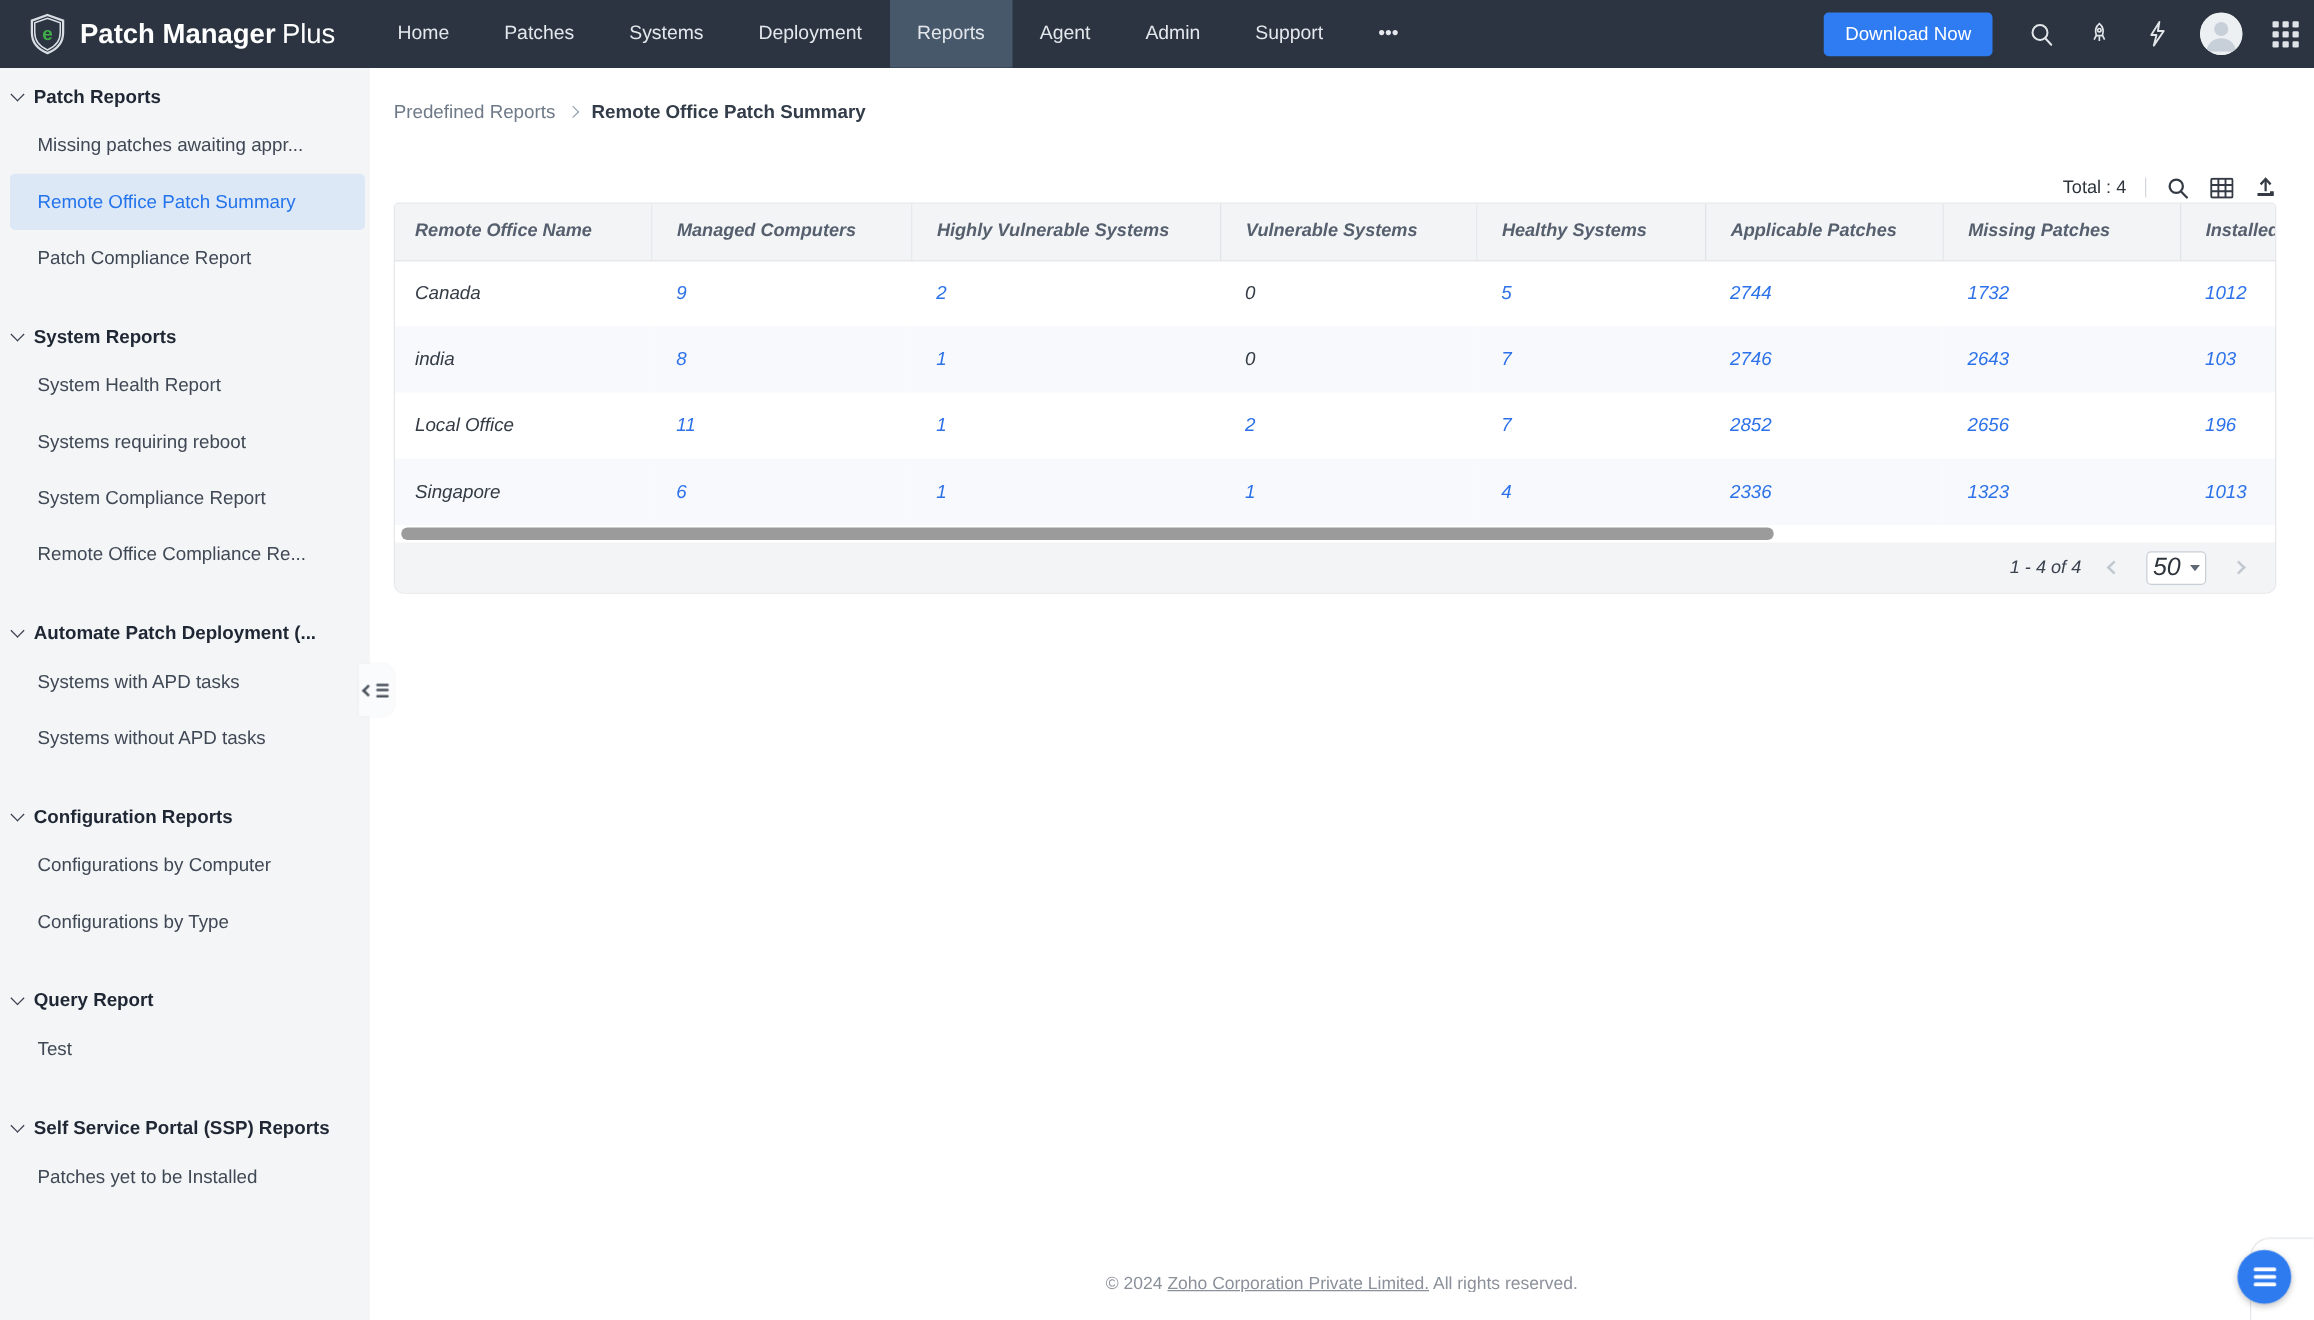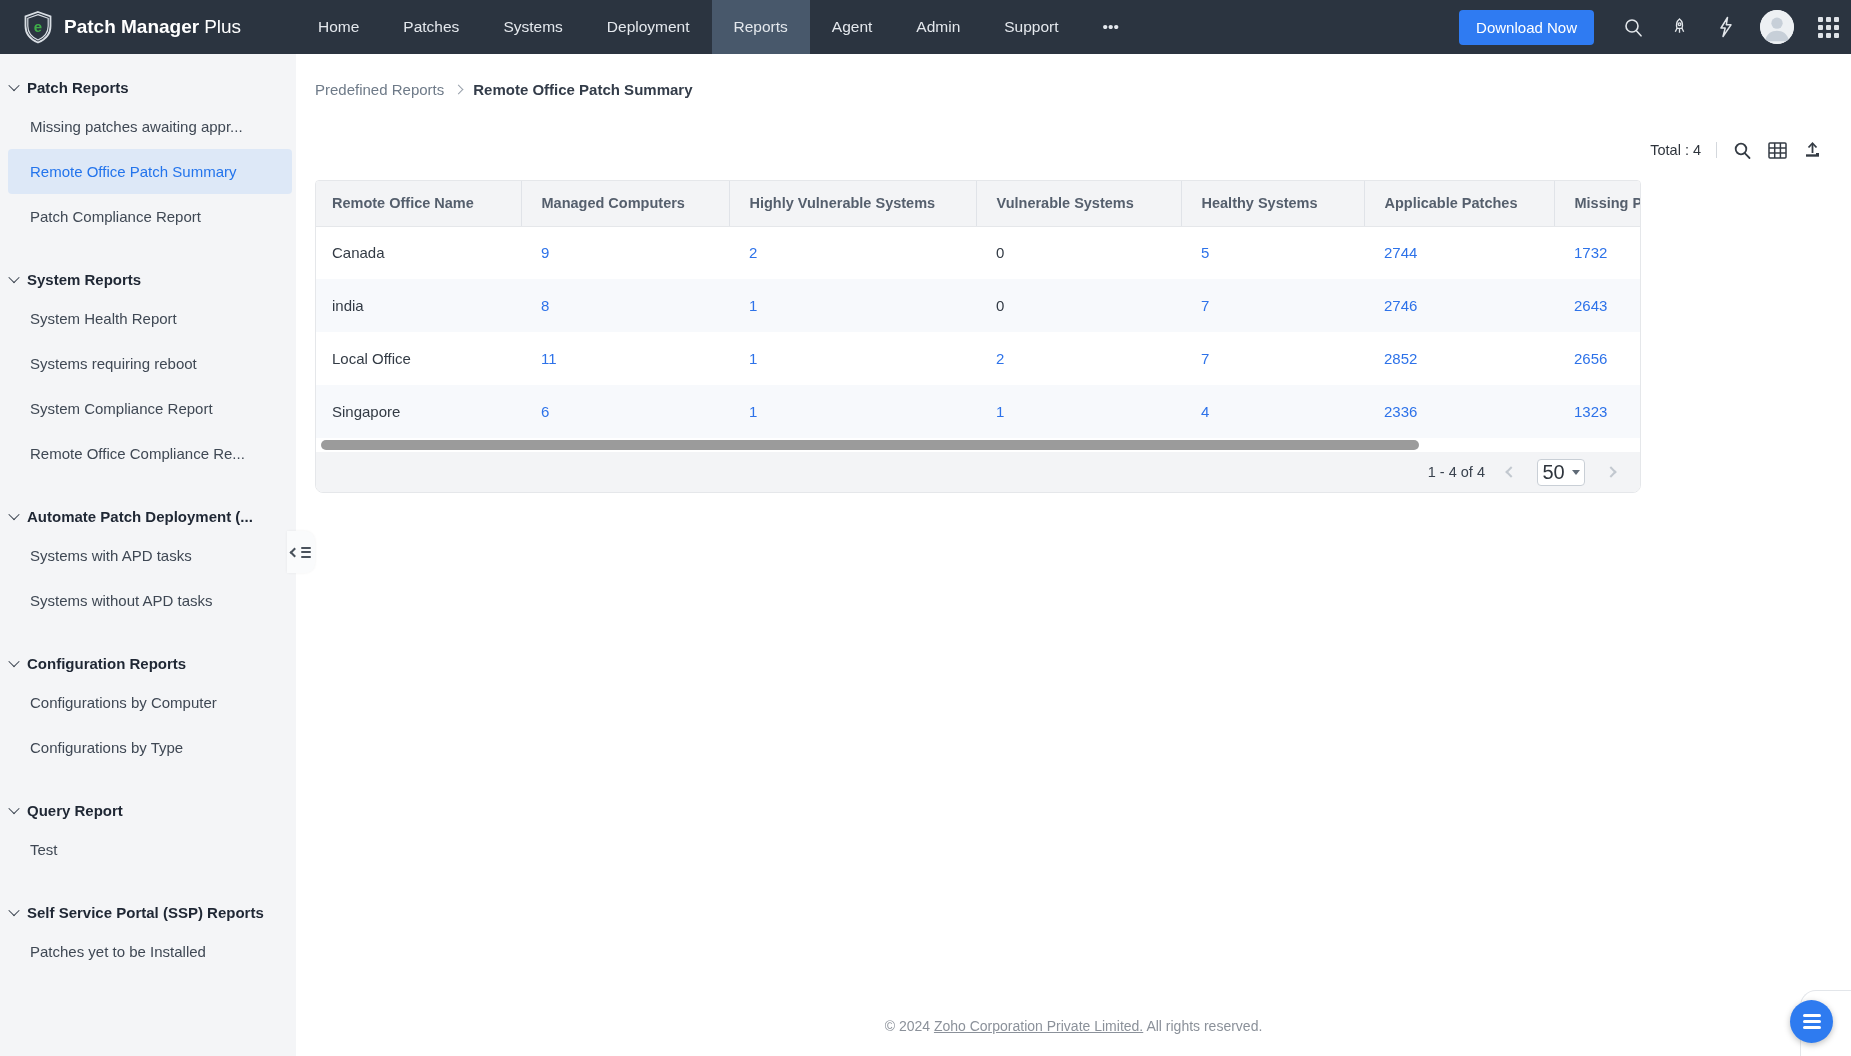--- a/index.html
+++ b/index.html
@@ -3,37 +3,37 @@
 <meta charset="utf-8">
 <style>
   *{box-sizing:border-box;margin:0;padding:0}
   html,body{width:1851px;height:1056px;overflow:hidden;background:#fff;
     font-family:"Liberation Sans","DejaVu Sans",sans-serif;}
 
   
   .topbar{position:fixed;top:0;left:0;right:0;height:54px;background:#2b3440;
     display:flex;align-items:center;z-index:20;color:#e6eaee;}
   .brand{display:flex;align-items:center;gap:10px;width:296px;padding-left:22px;flex:0 0 auto;}
-  .brand-text{font-size:19px;color:#fff;white-space:nowrap;}
+  .brand-text{font-size:22px;color:#fff;white-space:nowrap;}
   .brand-text .b{font-weight:700;}
   .brand-text .l{font-weight:400;margin-left:5px;}
   .nav{display:flex;height:54px;align-items:stretch;}
   .nav-item{display:flex;align-items:center;padding:0 22px;font-size:15.5px;color:#e4e8ed;cursor:pointer;white-space:nowrap;}
   .nav-item.active{background:#48586b;}
   .topbar-right{margin-left:auto;display:flex;align-items:center;gap:24px;padding-right:12px;}
   .dl-btn{background:#2f7bf2;color:#fff;border:none;font-size:15px;font-family:inherit;
     padding:9px 17px;border-radius:4px;cursor:pointer;margin-right:4px;}
   .tb-icon{width:22px;height:22px;display:flex;align-items:center;justify-content:center;cursor:pointer;}
   .avatar{width:34px;height:34px;border-radius:50%;background:#edf0f3;overflow:hidden;cursor:pointer;flex:0 0 auto;}
   .apps-grid{display:grid;grid-template-columns:repeat(3,5px);grid-gap:3px;cursor:pointer;}
   .apps-grid i{width:5px;height:5px;background:#dfe3e8;border-radius:1px;}
 
   
   .sidebar{position:fixed;top:54px;left:0;bottom:0;width:296px;background:#f4f5f7;
-    overflow:hidden;padding-top:16px;z-index:5;}
+    overflow:hidden;padding-top:6px;z-index:5;}
   .side-section + .side-section{margin-top:23px;}
   .side-title{height:34px;display:flex;align-items:center;gap:9px;padding-left:10px;
     font-size:15px;font-weight:700;color:#1f2734;cursor:pointer;white-space:nowrap;overflow:hidden;}
   .chev-down{width:8px;height:8px;border-right:1.6px solid #39424e;border-bottom:1.6px solid #39424e;
     transform:rotate(45deg) translate(-1px,-1px);flex:0 0 auto;}
   .side-item{height:45px;display:flex;align-items:center;margin:0 4px 0 8px;padding-left:22px;
     font-size:15px;color:#3f4854;cursor:pointer;border-radius:4px;
     white-space:nowrap;overflow:hidden;text-overflow:ellipsis;}
   .side-item.selected{background:#dde8f7;color:#2374ec;}
 
@@ -52,22 +52,22 @@
   .bc-parent{cursor:pointer;}
   .bc-sep{width:7px;height:7px;border-top:1.6px solid #98a1ab;border-right:1.6px solid #98a1ab;
     transform:rotate(45deg);flex:0 0 auto;}
   .bc-current{color:#333c49;font-weight:700;}
 
   .table-toolbar{margin-top:38px;display:flex;justify-content:flex-end;align-items:center;
     gap:15px;height:24px;font-size:14.5px;color:#2e343c;padding-right:6px;}
   .tt-divider{width:1px;height:16px;background:#d4d8dd;}
   .tt-icon{width:20px;height:20px;display:flex;align-items:center;justify-content:center;cursor:pointer;}
 
-  .table-card{margin-top:18px;width:1326px;border:1px solid #e5e7ea;border-radius:4px 4px 8px 8px;
-    background:#fff;overflow:hidden;}
+  .table-card{width:1506px;border:1px solid #e5e7ea;border-radius:4px 4px 8px 8px;
+    background:#fff;overflow:hidden;font-style:italic;}
   .table-clip{width:100%;overflow:hidden;}
   table{width:1618px;table-layout:fixed;border-collapse:collapse;}
   thead th{height:45px;background:#f3f4f6;text-align:left;font-size:14.5px;font-weight:600;
     color:#555f6d;padding:0 10px 0 20px;border-right:1px solid #e0e3e8;border-bottom:1px solid #e5e7ea;
     white-space:nowrap;overflow:hidden;cursor:pointer;}
   thead th:first-child{padding-left:16px;}
   tbody td{height:53px;padding:0 10px 0 20px;font-size:15px;color:#333b45;white-space:nowrap;}
   tbody td:first-child{padding-left:16px;}
   tbody tr.alt{background:#f7f9fc;}
   .num.link{color:#2d72e9;cursor:pointer;}

